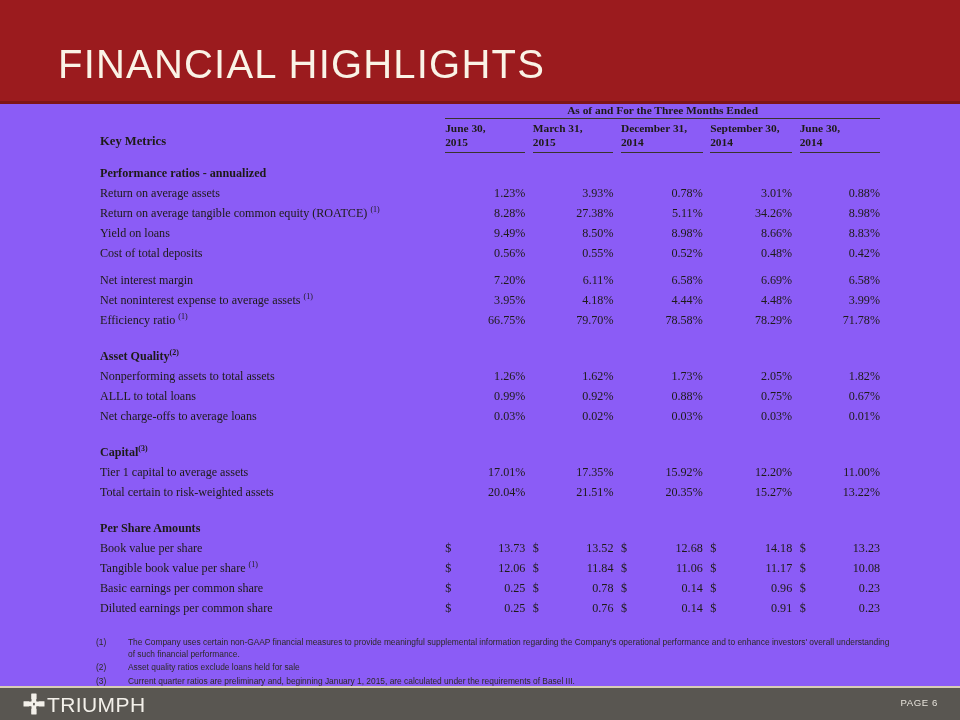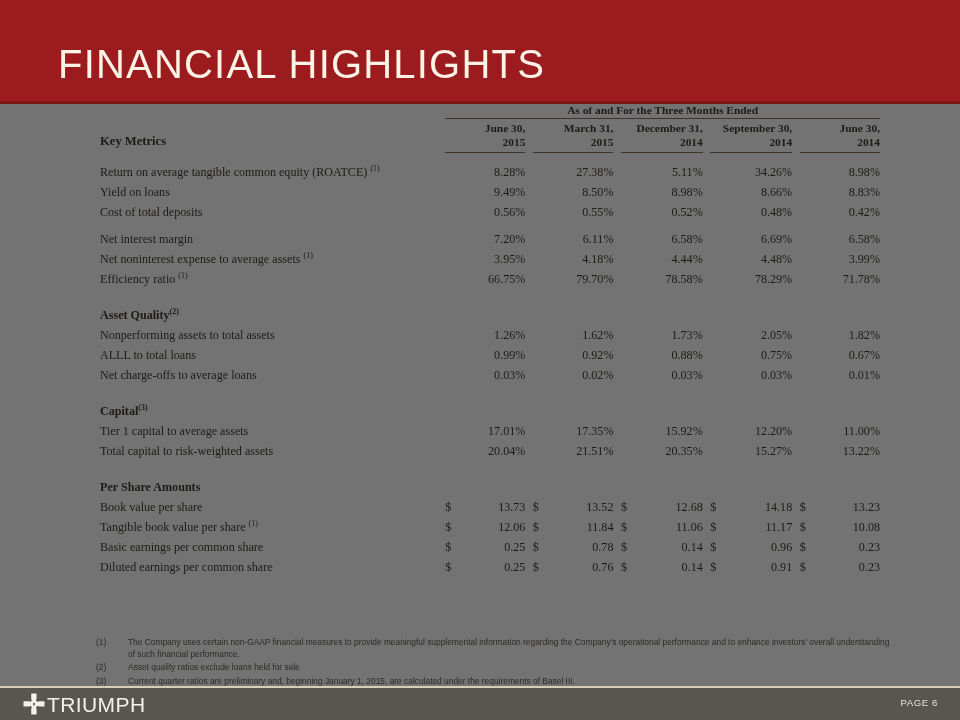--- a/index.html
+++ b/index.html
@@ -2,21 +2,21 @@
 <html><head>
 <meta charset="utf-8">
 <style>
   * { box-sizing: border-box; margin: 0; padding: 0; }
   html, body {
     width: 960px; height: 720px;
     background: #f7edda;
     font-family: "Liberation Serif", "DejaVu Serif", serif;
     overflow: hidden;
   }
-  .slide { position: relative; width: 960px; height: 720px; background: #737373; }
+  .slide { position: relative; width: 960px; height: 720px; background: #8b5cf6; }
 
   
   .banner {
     position: absolute; left: 0; top: 0; width: 960px; height: 101px;
     background: #9b1b1e;
   }
   .banner-edge {
     position: absolute; left: 0; top: 101px; width: 960px; height: 3px;
     background: #7e1517;
   }
@@ -55,21 +55,21 @@
     border-bottom: 1.1px solid #3a342c;
   }
   .key-metrics {
     text-align: left;
     font-weight: bold;
     font-size: 12.6px;
     padding-bottom: 3px !important;
     vertical-align: bottom;
   }
   .date-head {
-    text-align: right;
+    text-align: left;
     font-weight: bold;
     font-size: 11.4px;
     line-height: 1.22;
     padding-top: 3px !important;
     padding-bottom: 2px !important;
     border-bottom: 1.1px solid #3a342c;
     white-space: nowrap;
   }
   .spacer-row td { height: 10px; }
 
@@ -188,20 +188,41 @@
             <td class="date-head" colspan="2">December 31,<br>2014</td>
             <td></td>
             <td class="date-head" colspan="2">September 30,<br>2014</td>
             <td></td>
             <td class="date-head" colspan="2">June 30,<br>2014</td>
           </tr>
           <tr class="spacer-row">
             <td colspan="15"></td>
           </tr>
           <tr>
+            <td class="sect">Performance ratios - annualized</td>
+            <td colspan="14"></td>
+          </tr>
+          <tr>
+            <td class="rowlabel">Return on average assets</td>
+            <td class="dollar"></td>
+            <td class="num">1.23%</td>
+            <td></td>
+            <td class="dollar"></td>
+            <td class="num">3.93%</td>
+            <td></td>
+            <td class="dollar"></td>
+            <td class="num">0.78%</td>
+            <td></td>
+            <td class="dollar"></td>
+            <td class="num">3.01%</td>
+            <td></td>
+            <td class="dollar"></td>
+            <td class="num">0.88%</td>
+          </tr>
+          <tr>
             <td class="rowlabel">Return on average tangible common equity (ROATCE) <sup>(1)</sup></td>
             <td class="dollar"></td>
             <td class="num">8.28%</td>
             <td></td>
             <td class="dollar"></td>
             <td class="num">27.38%</td>
             <td></td>
             <td class="dollar"></td>
             <td class="num">5.11%</td>
             <td></td>
@@ -375,21 +396,21 @@
             <td class="dollar"></td>
             <td class="num">15.92%</td>
             <td></td>
             <td class="dollar"></td>
             <td class="num">12.20%</td>
             <td></td>
             <td class="dollar"></td>
             <td class="num">11.00%</td>
           </tr>
           <tr>
-            <td class="rowlabel">Total capital to risk-weighted assets</td>
+            <td class="rowlabel">Total certain to risk-weighted assets</td>
             <td class="dollar"></td>
             <td class="num">20.04%</td>
             <td></td>
             <td class="dollar"></td>
             <td class="num">21.51%</td>
             <td></td>
             <td class="dollar"></td>
             <td class="num">20.35%</td>
             <td></td>
             <td class="dollar"></td>

